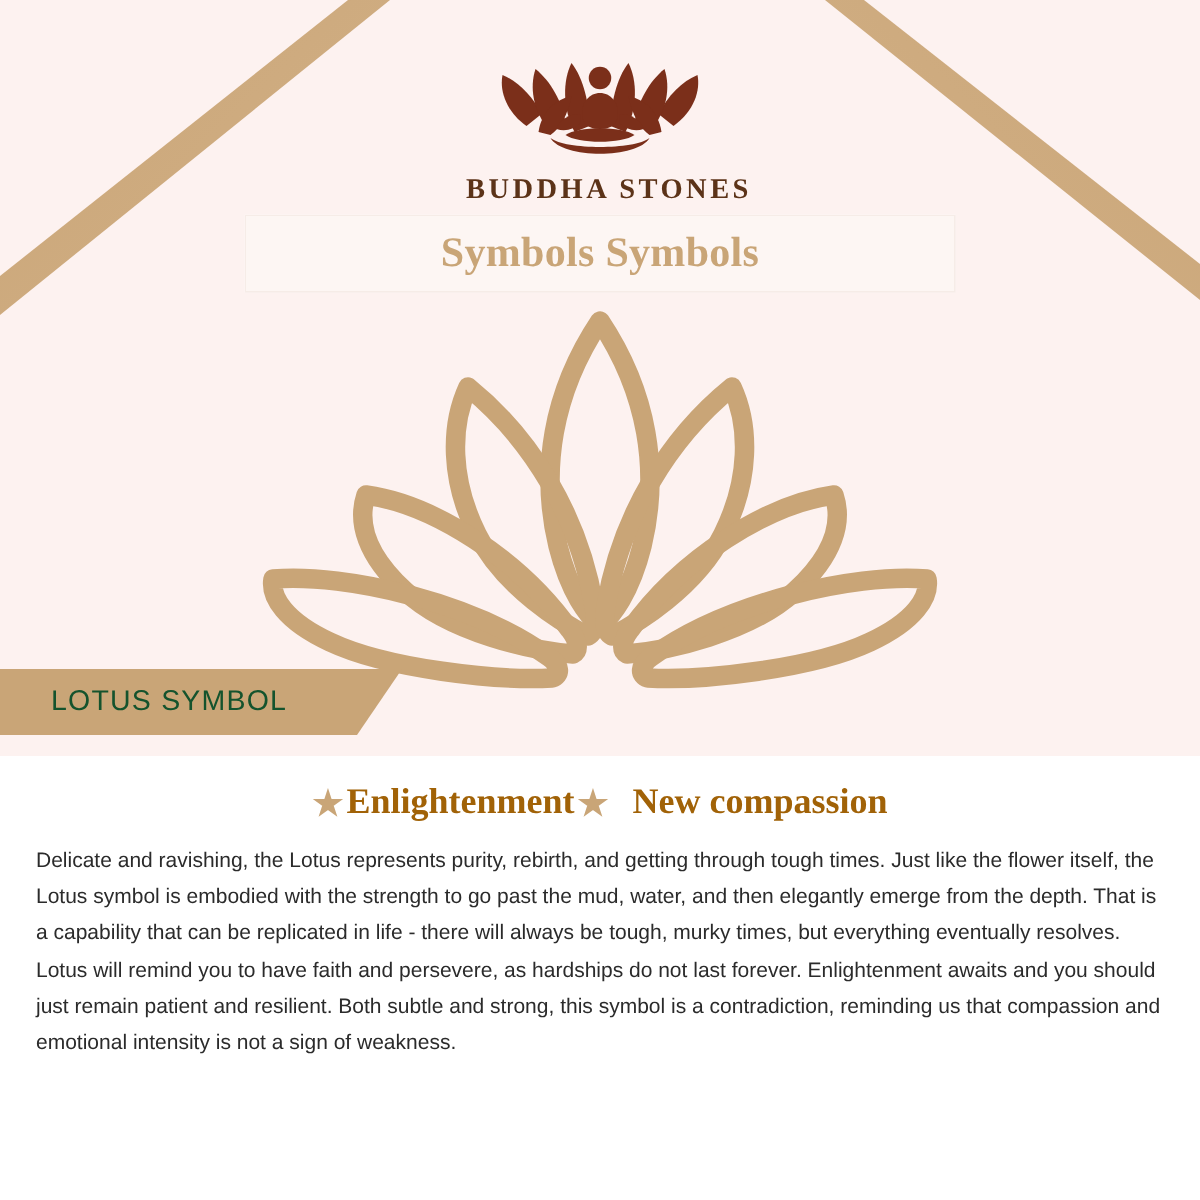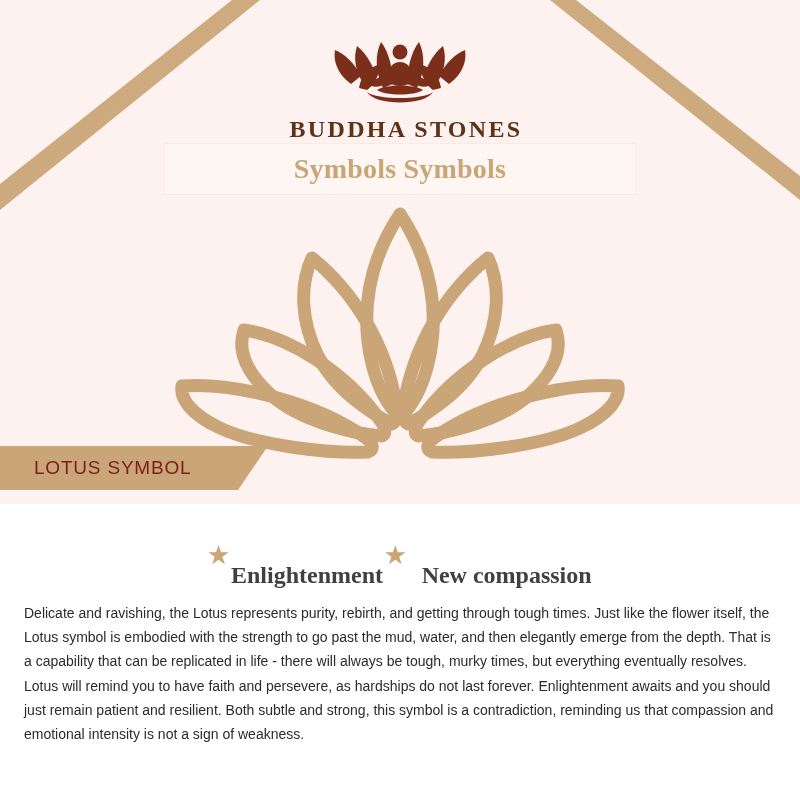--- a/index.html
+++ b/index.html
@@ -99,21 +99,21 @@
     left: 0;
     right: 0;
     text-align: center;
   }
   .brand-logo {
     display: block;
     margin: 0 auto;
   }
   .brand-name {
     margin-top: 2px;
-    font-size: 24px;
+    font-size: 19px;
     font-weight: bold;
     letter-spacing: 2.3px;
     color: #5c3318;
     font-family: "Liberation Serif", serif;
     padding-left: 12px;
   }
 
   
   .title-band {
     position: absolute;
@@ -153,21 +153,21 @@
     width: 268px;
     height: 44px;
     background: #c9a577;
     clip-path: polygon(0 0, 268px 0, 238px 44px, 0 44px);
     display: flex;
     align-items: center;
   }
   .tag-ribbon .tag-text {
     padding-left: 34px;
     font-size: 19px;
-    color: #7f1d1d;
+    color: #14532d;
     letter-spacing: 0.8px;
   }
 
   
   .body-panel {
     position: absolute;
     top: 504px;
     left: 0;
     width: 800px;
     height: 296px;
@@ -184,22 +184,21 @@
     align-items: center;
     justify-content: center;
     gap: 2px;
   }
   .star {
     color: #c9a577;
     font-size: 23px;
     line-height: 1;
   }
   .headline .hl-word {
-    color: #404040;
-    margin-top: 40px;
+    color: #a16207;
   }
   .headline .hl-gap {
     width: 12px;
     display: inline-block;
   }
   .paragraph {
     margin: 12px 24px 0 24px;
     font-size: 14px;
     line-height: 1.73;
     color: #2b2b2b;

